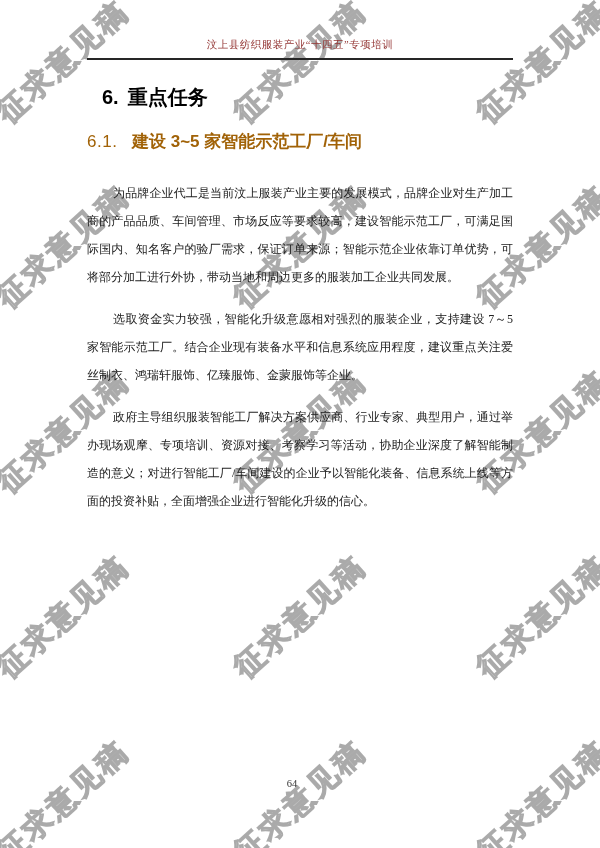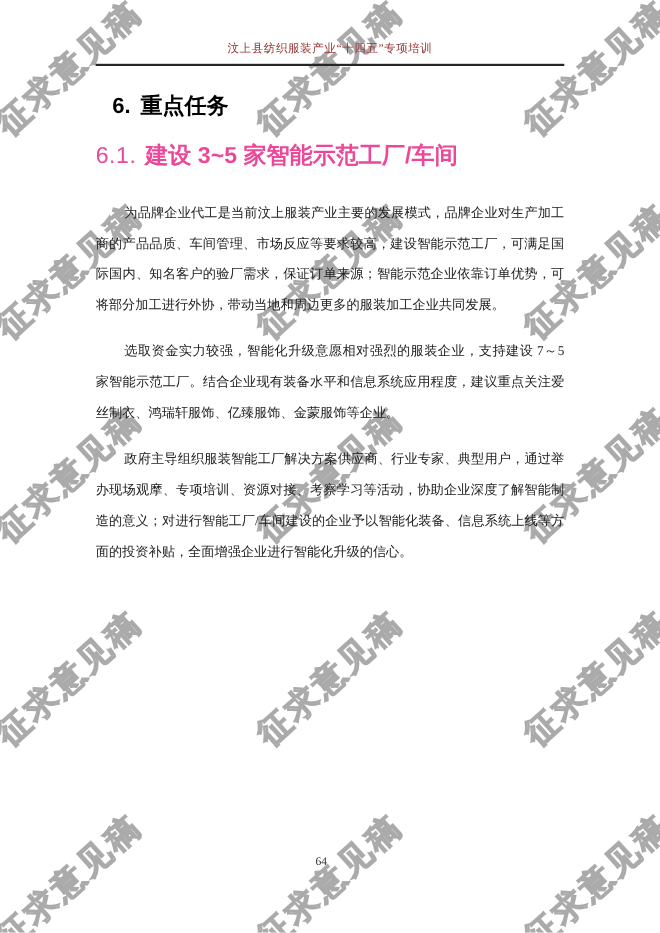--- a/index.html
+++ b/index.html
@@ -44,24 +44,24 @@
     font-family:"Liberation Sans","DejaVu Sans",sans-serif;
     font-size:20px;
     line-height:24px;
     font-weight:700;
     color:#000;
   }
   h1.chapter .num{margin-right:9px;}
   h2.section{
     margin:24px 0 0 0;
     font-family:"Liberation Sans","DejaVu Sans",sans-serif;
-    font-size:21px;
+    font-size:17px;
     line-height:18px;
     font-weight:700;
-    color:#ec4899;
+    color:#a16207;
   }
   h2.section .num{
     display:inline-block;
     width:45px;
     font-weight:400;
     letter-spacing:0.5px;
   }
   .para{
     margin:14px 0 0 0;
     font-size:12px;

